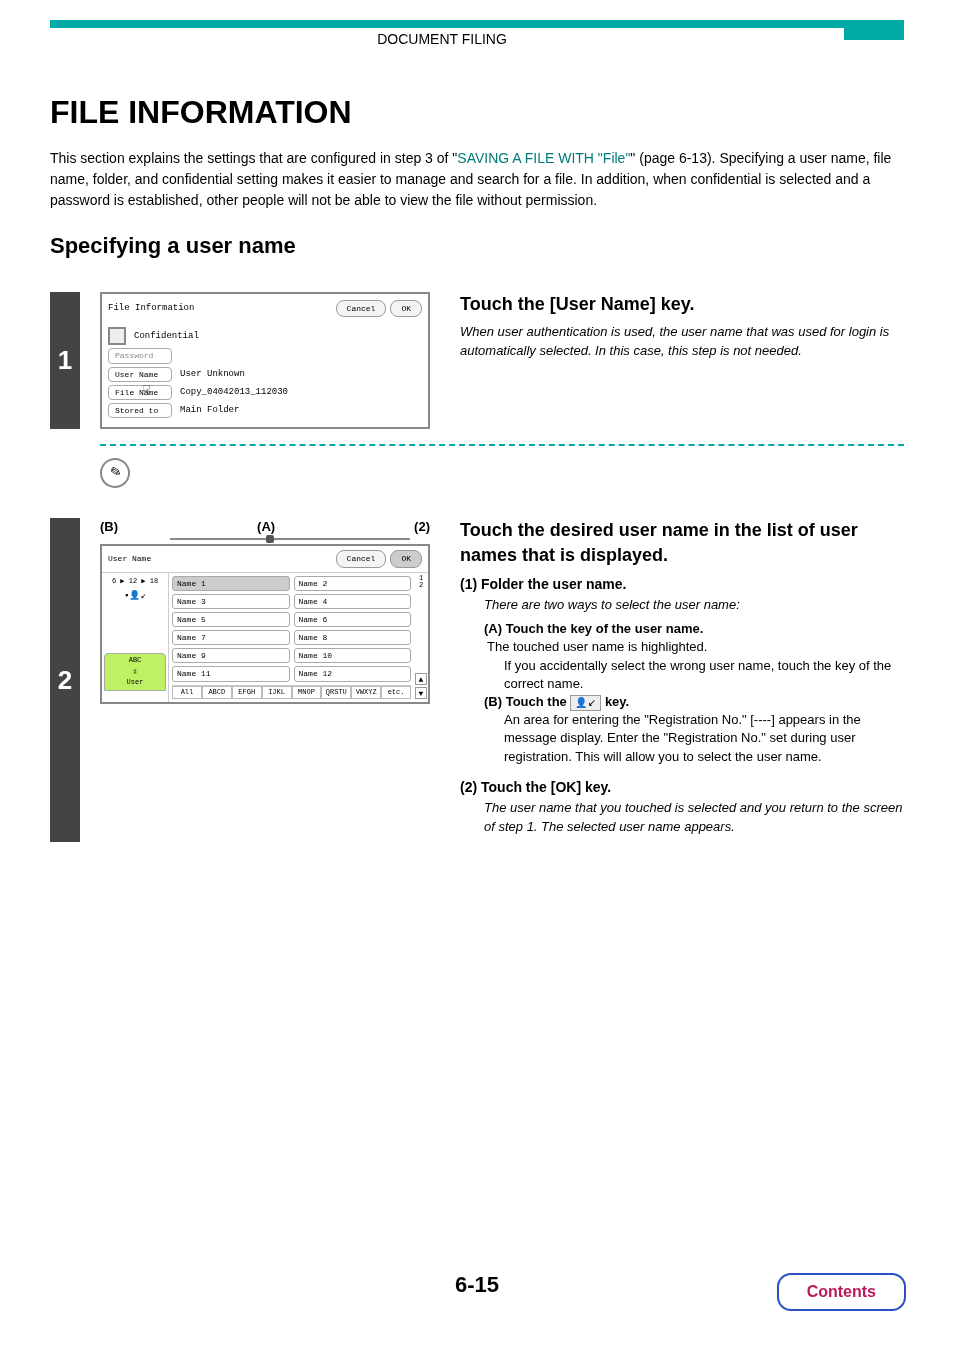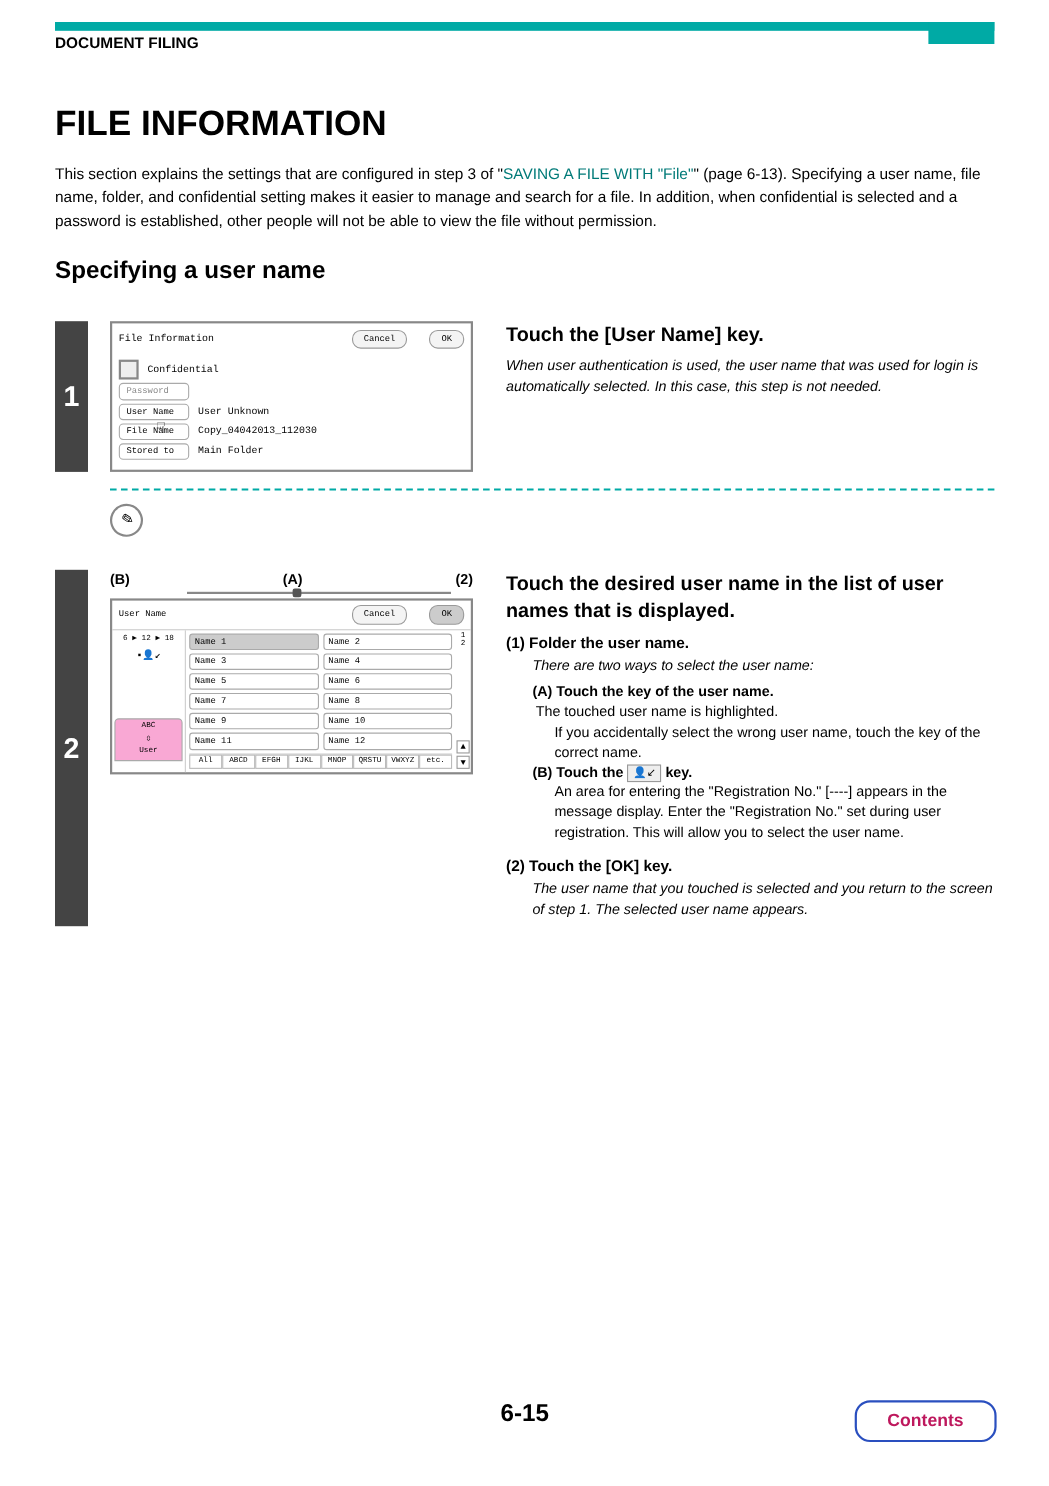--- a/index.html
+++ b/index.html
@@ -28,22 +28,22 @@
   .topbar::after {
     content: "";
     position: absolute;
     right: 0;
     top: 0;
     width: 60px;
     height: 20px;
     background: #00aaa5;
   }
   .header-label {
-    text-align: left;
-    font-weight: bold;
+    text-align: center;
+    font-weight: normal;
     font-size: 14px;
     margin-top: -2px;
     padding-right: 70px;
   }
   h1.main-title {
     font-size: 32px;
     font-weight: bold;
     margin: 40px 0 10px 0;
   }
   .intro {
@@ -197,21 +197,21 @@
   .ms2-left {
     width: 62px;
     border-right: 1px solid #ccc;
     padding: 4px 2px;
     font-size: 7px;
     text-align: center;
   }
   .ms2-left .tab {
     border: 1px solid #aaa;
     border-radius: 4px 4px 0 0;
-    background: #f9a8d4;
+    background: #bef264;
     padding: 2px 0;
     margin-top: 50px;
     font-size: 7px;
   }
   .ms2-grid {
     flex: 1;
     padding: 3px;
   }
   .ms2-row {
     display: flex;
@@ -293,21 +293,21 @@
     color: #be185d;
     font-weight: bold;
     font-size: 16px;
     background: #fff;
   }
   .user-icon-small {
     display: inline-block;
     font-size: 9px;
     vertical-align: middle;
   }
-  .two-btns { display: flex; gap: 20px; }
+  .two-btns { display: flex; gap: 4px; }
   .two-btns .mock-btn { flex: 1; text-align: center; }
   .slider-line {
     height: 2px;
     background: #888;
     position: relative;
     margin: 2px 20px 4px 70px;
   }
   .slider-line .knob {
     width: 8px;
     height: 8px;

